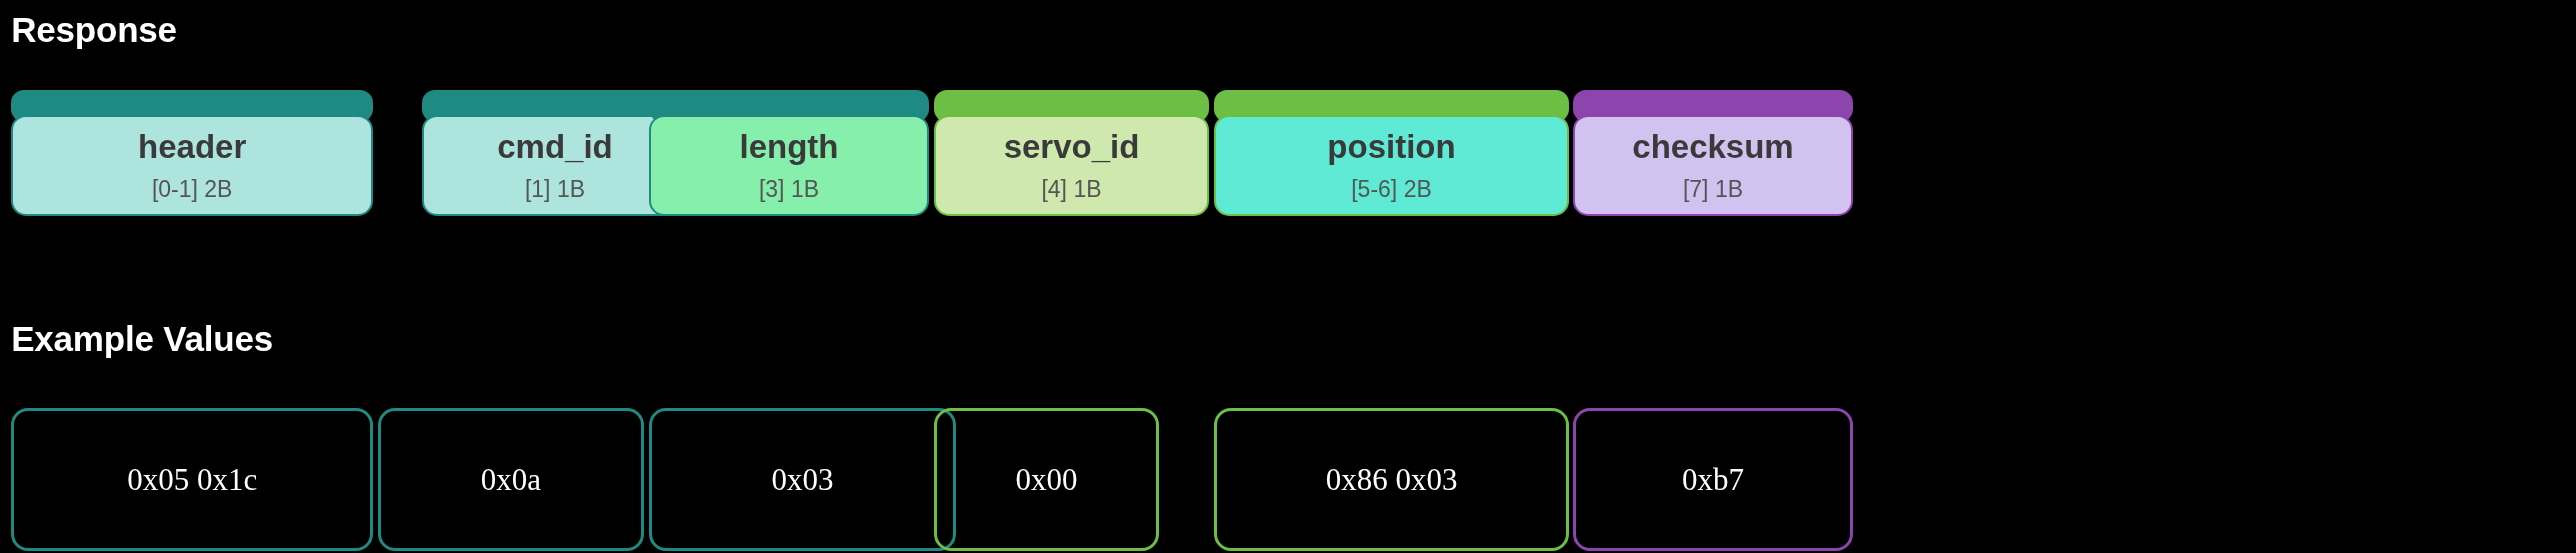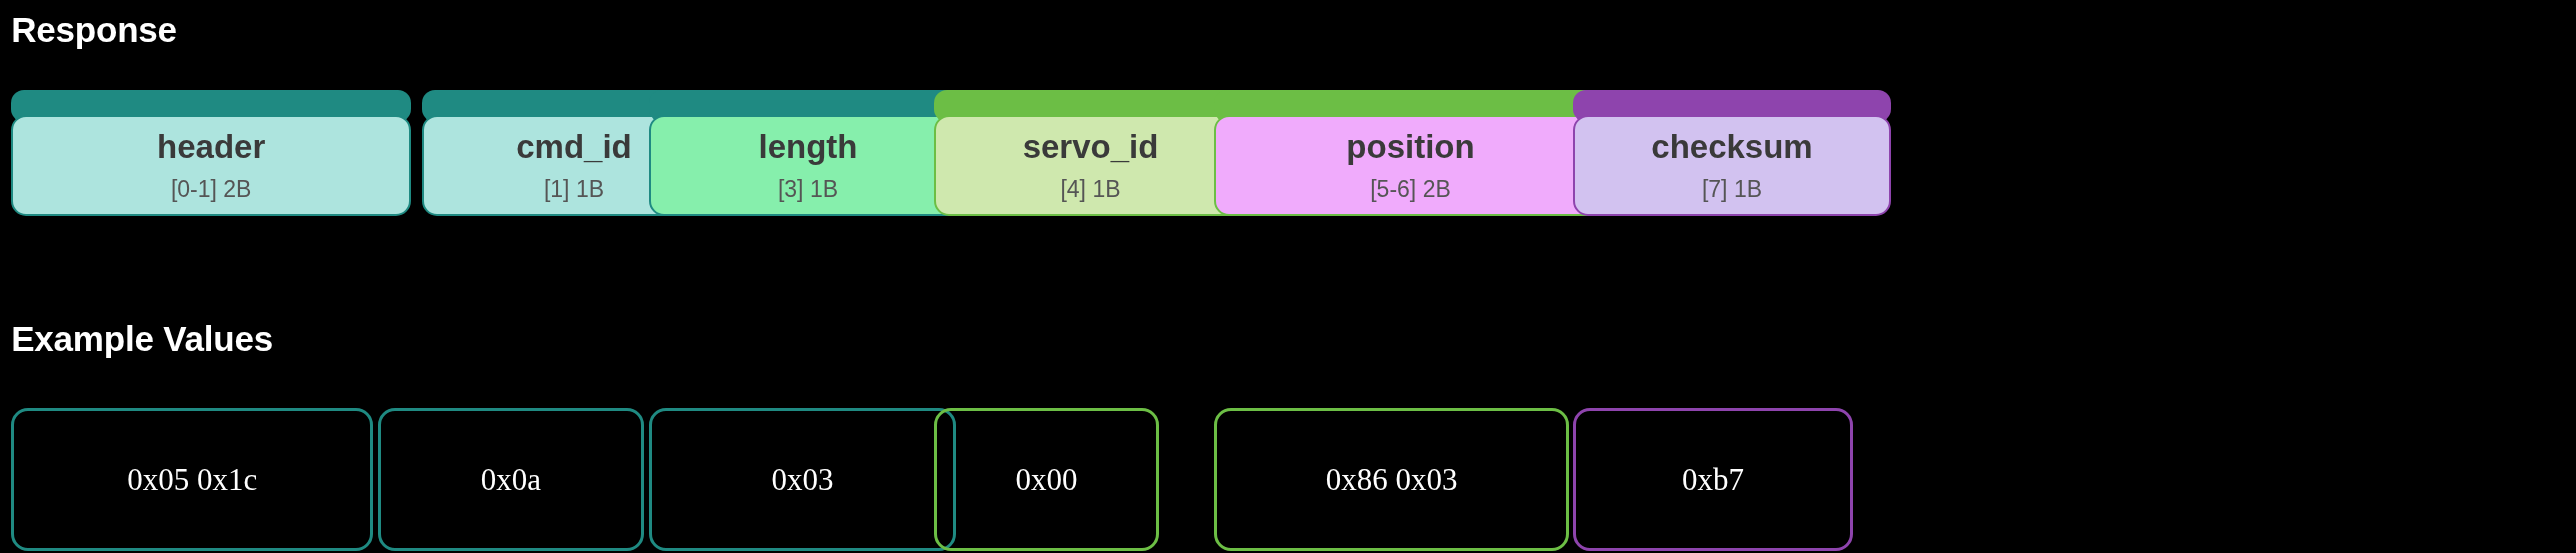--- a/index.html
+++ b/index.html
@@ -42,21 +42,20 @@
     position: absolute;
     left: 0;
     top: 90px;
     height: 126px;
     width: 2576px;
   }
   .field-cell {
     position: absolute;
     top: 0;
     height: 106px;
-    padding-left: 38px;
   }
   
   .field-accent {
     position: absolute;
     left: 0;
     top: 0;
     width: 100%;
     height: 32px;
     border-radius: 13px 13px 13px 13px;
   }
@@ -150,21 +149,21 @@
       </div>
       <div class="field-cell" style="left: 934px; width: 275px;">
         <div class="field-accent" style="background: rgb(108, 190, 69);"></div>
         <div class="field-box" style="background: rgb(207, 232, 174); border-color: rgb(108, 190, 69);">
           <div class="field-name">servo_id</div>
           <div class="field-meta">[4] 1B</div>
         </div>
       </div>
       <div class="field-cell" style="left: 1214px; width: 355px;">
         <div class="field-accent" style="background: rgb(108, 190, 69);"></div>
-        <div class="field-box" style="background: #f0abfc; border-color: rgb(108, 190, 69);">
+        <div class="field-box" style="background: #5eead4; border-color: rgb(108, 190, 69);">
           <div class="field-name">position</div>
           <div class="field-meta">[5-6] 2B</div>
         </div>
       </div>
       <div class="field-cell" style="left: 1573px; width: 280px;">
         <div class="field-accent" style="background: rgb(142, 68, 173);"></div>
         <div class="field-box" style="background: rgb(210, 194, 240); border-color: rgb(142, 68, 173);">
           <div class="field-name">checksum</div>
           <div class="field-meta">[7] 1B</div>
         </div>

